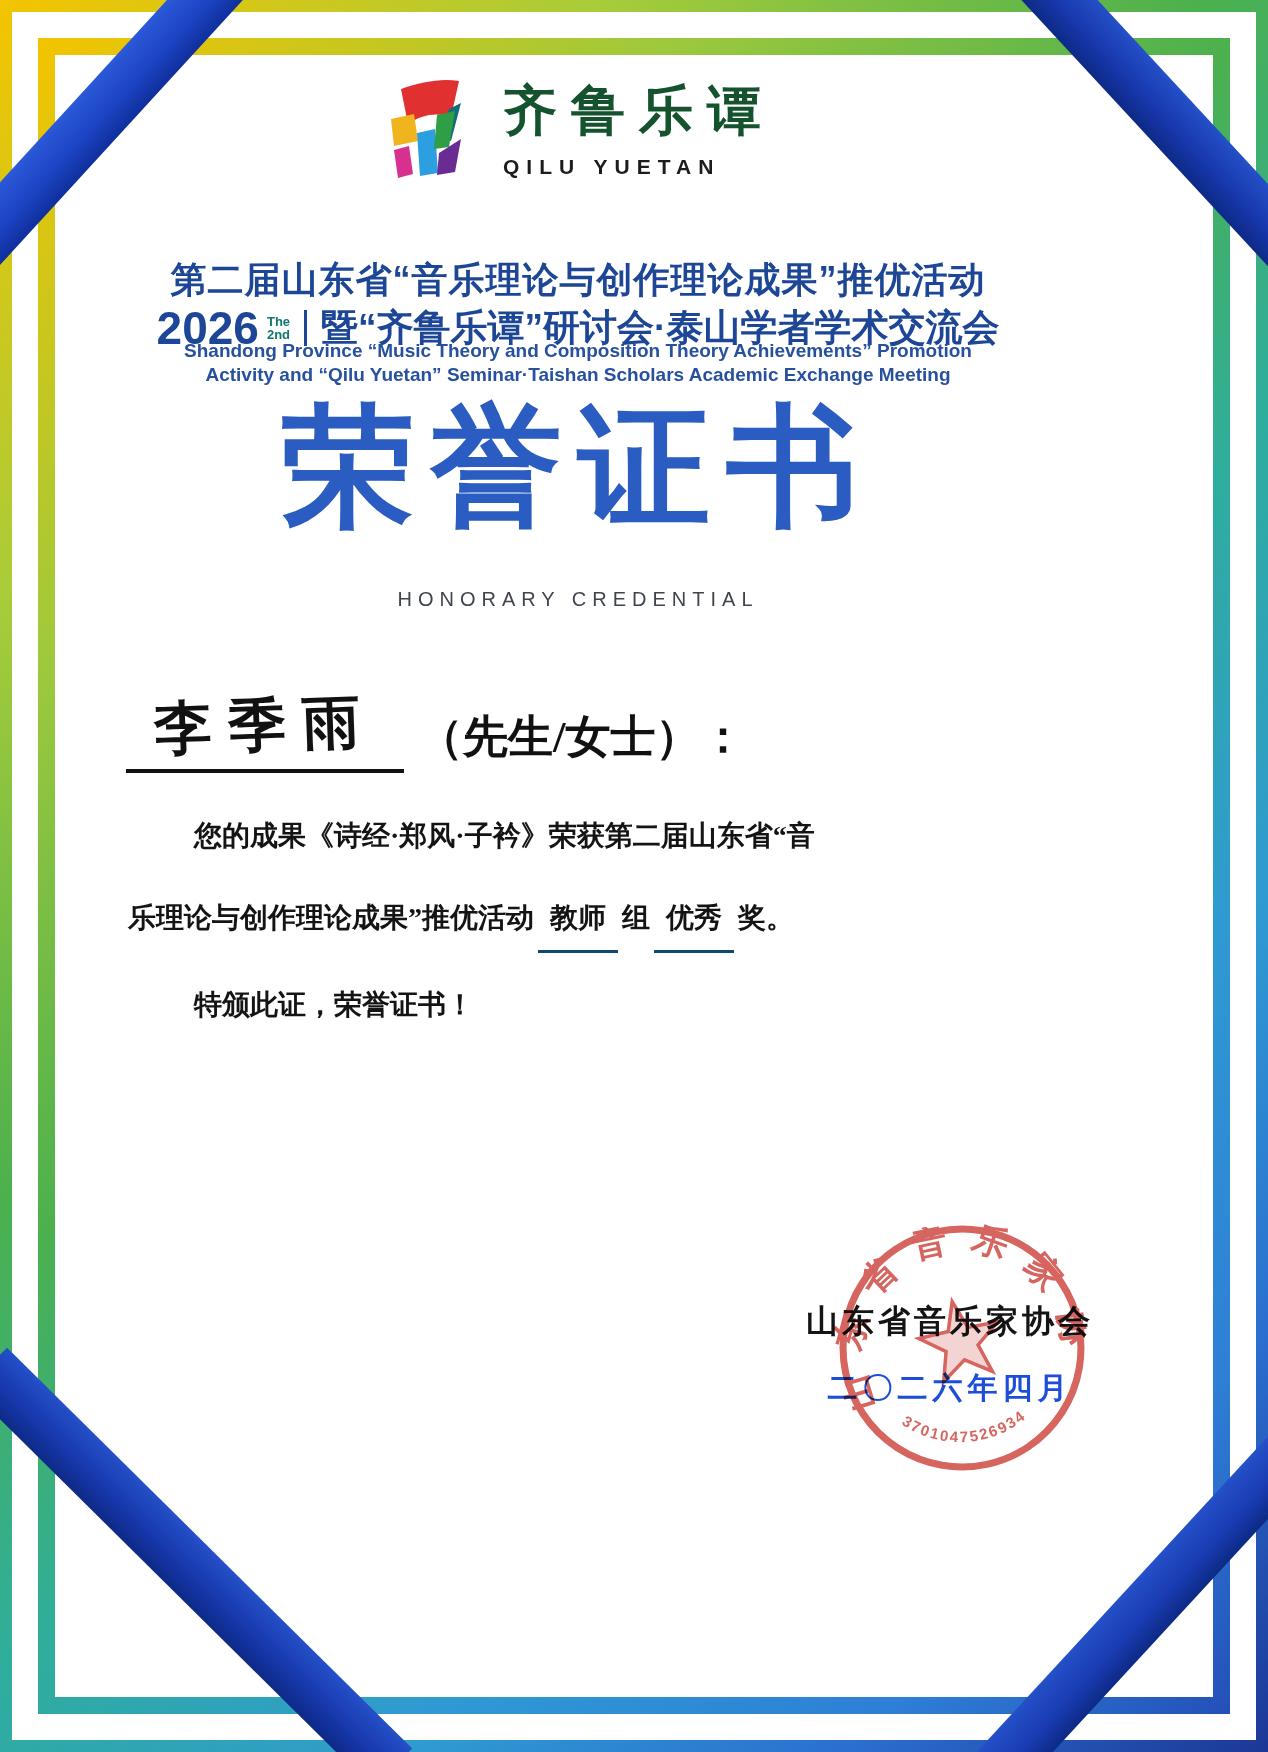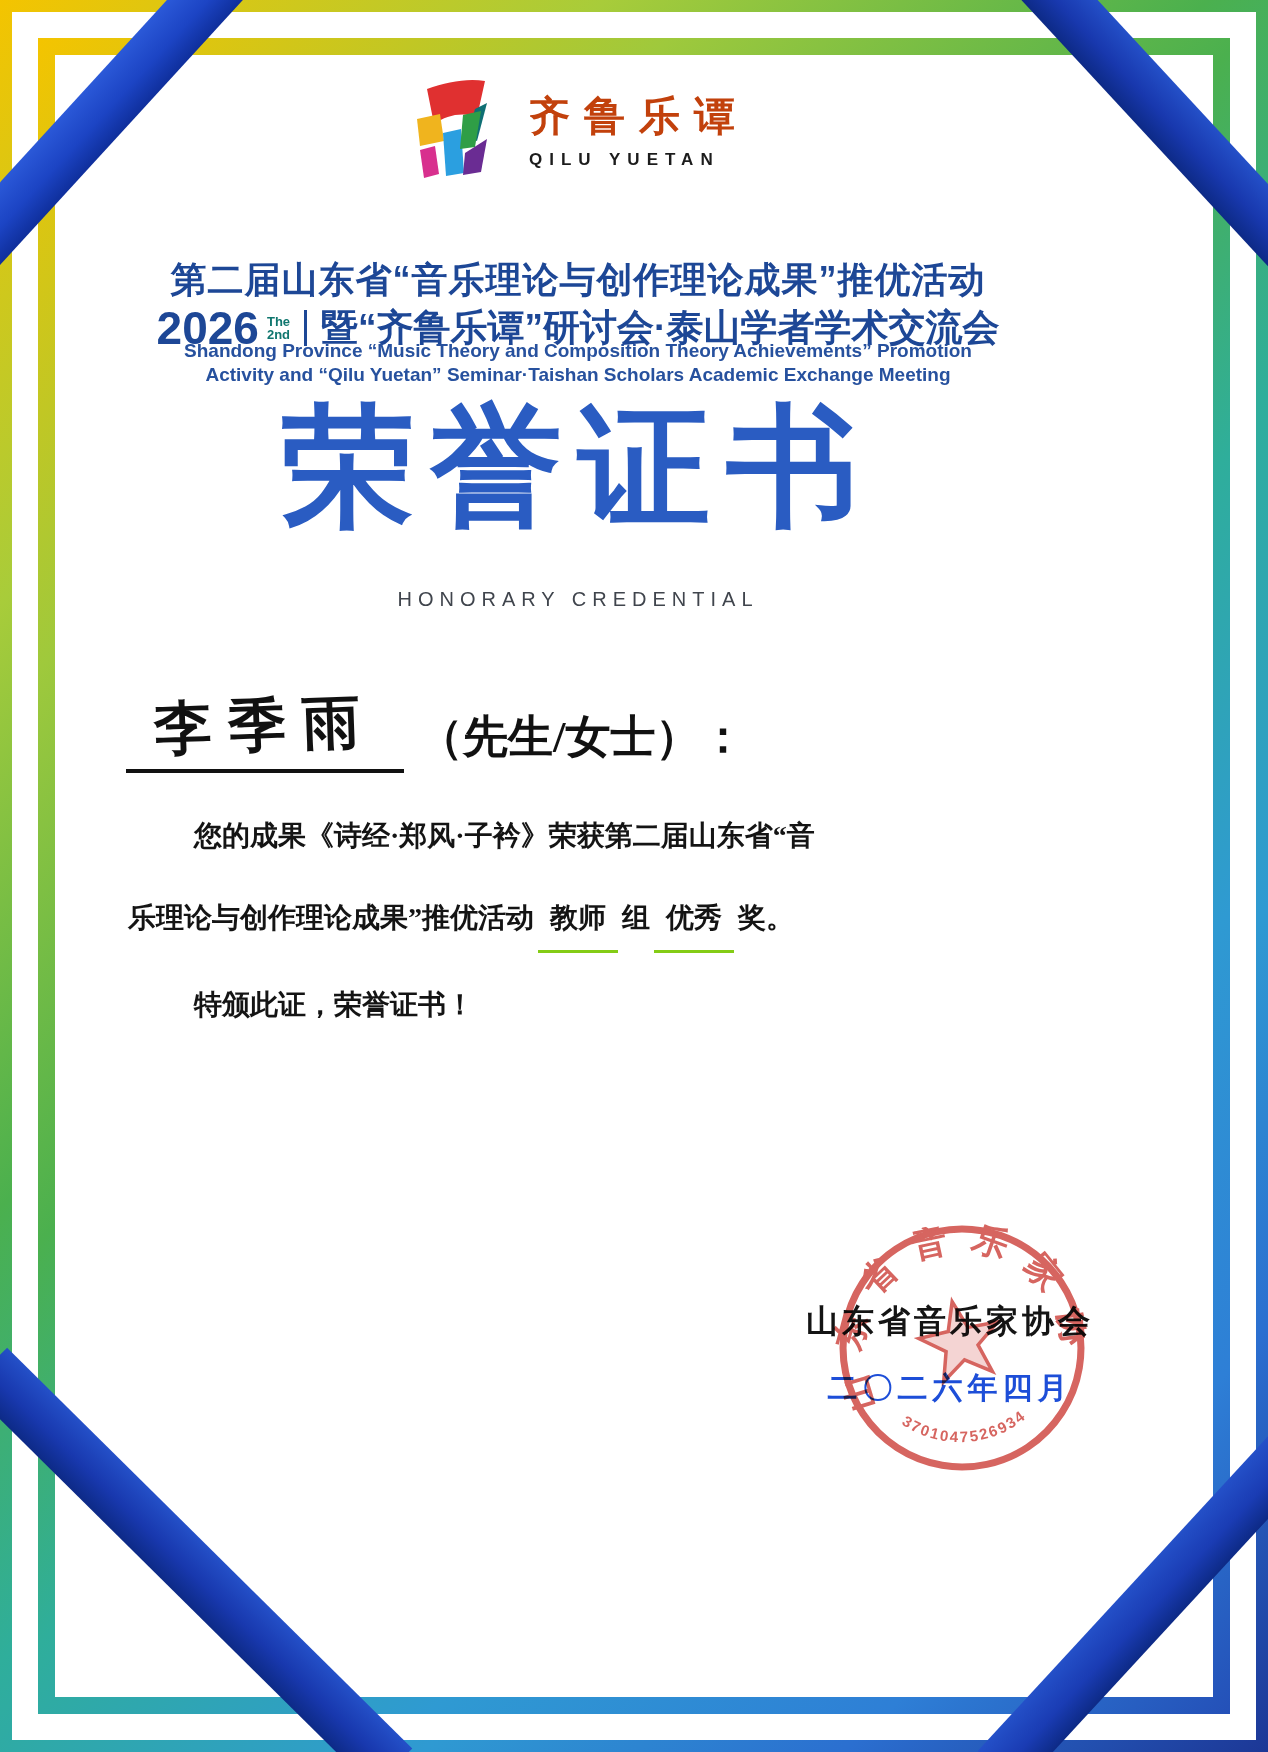--- a/index.html
+++ b/index.html
@@ -23,22 +23,22 @@
     background:linear-gradient(180deg,#2450c8 0%,#1838ae 55%,#0d2a86 100%);}
   .ribbon-br{width:430px;left:929px;top:1584px;transform:rotate(-47.3deg);
     background:linear-gradient(180deg,#2450c8 0%,#1a3cb4 55%,#0d2a86 100%);}
 
   .content{position:absolute;left:50px;top:0;width:1056px;height:100%;z-index:10;}
 
   
   .logo-row{position:absolute;left:0;right:0;top:76px;display:flex;justify-content:center;align-items:center;gap:22px;}
   .logo-mark{width:100px;height:112px;flex:0 0 auto;}
   .logo-text{display:flex;flex-direction:column;align-items:flex-start;}
-  .logo-cn{font-family:Liberation Serif, serif;font-size:41px;font-weight:600;color:#c2410c;letter-spacing:14px;line-height:1.1;}
-  .logo-en{font-family:"Liberation Sans",sans-serif;font-size:17px;font-weight:700;color:#1c1c1c;letter-spacing:7px;margin-top:10px;}
+  .logo-cn{font-family:Liberation Mono, monospace;font-size:54px;font-weight:600;color:#14532d;letter-spacing:14px;line-height:1.1;}
+  .logo-en{font-family:"Liberation Sans",sans-serif;font-size:21px;font-weight:700;color:#1c1c1c;letter-spacing:7px;margin-top:10px;}
 
   
   .t1{position:absolute;left:0;right:0;top:256px;text-align:center;
       font-family:"Liberation Sans",sans-serif;font-weight:800;font-size:36px;color:#1d4796;letter-spacing:1px;}
   .t2{position:absolute;left:0;right:0;top:303px;display:flex;justify-content:center;align-items:center;gap:8px;}
   .t2-year{font-family:"Liberation Sans",sans-serif;font-weight:800;font-size:46px;color:#1d4796;line-height:1;}
   .t2-ed{display:flex;flex-direction:column;justify-content:center;line-height:1;}
   .t2-ed span{font-family:"Liberation Sans",sans-serif;font-weight:700;font-size:13px;color:#0f766e;}
   .t2-div{width:3px;height:36px;background:#1d4796;margin:0 6px;}
   .t2-cn{font-family:"Liberation Sans",sans-serif;font-weight:800;font-size:37px;color:#1d4796;}
@@ -58,21 +58,21 @@
   .name-line{display:inline-block;min-width:266px;text-align:center;border-bottom:4px solid #111;padding:0 6px 4px 6px;}
   .name{font-family:"Liberation Serif",serif;font-weight:700;font-size:58px;color:#111;letter-spacing:16px;transform:rotate(-2deg);display:inline-block;}
   .salutation{font-family:"Liberation Serif",serif;font-weight:700;font-size:45px;color:#111;margin-left:14px;padding-bottom:6px;margin-top:21px;}
 
   
   .body-block{position:absolute;left:78px;top:806px;width:930px;
       font-family:"Liberation Serif",serif;font-weight:700;font-size:28px;color:#141414;}
   .body-line{line-height:60px;white-space:nowrap;}
   .body-line.indent{padding-left:66px;}
   .body-line + .body-line{margin-top:22px;}
-  .blank{display:inline-block;border-bottom:3px solid #84cc16;padding:0 12px 2px 12px;margin:0 4px;text-align:center;}
+  .blank{display:inline-block;border-bottom:3px solid #0c4a6e;padding:0 12px 2px 12px;margin:0 4px;text-align:center;}
 
   
   .sign-block{position:absolute;left:790px;top:1300px;width:320px;text-align:center;z-index:11;}
   .sign-org{font-family:"Liberation Serif",serif;font-weight:700;font-size:32px;color:#141414;letter-spacing:4px;white-space:nowrap;}
   .sign-date{font-family:"Liberation Serif",serif;font-weight:700;font-size:30px;color:#1d4ed8;letter-spacing:5px;margin-top:24px;white-space:nowrap;}
 
   
   .seal{position:absolute;left:836px;top:1222px;width:252px;height:252px;z-index:12;
         transform:rotate(-12deg);opacity:.85;mix-blend-mode:multiply;}
 </style>

